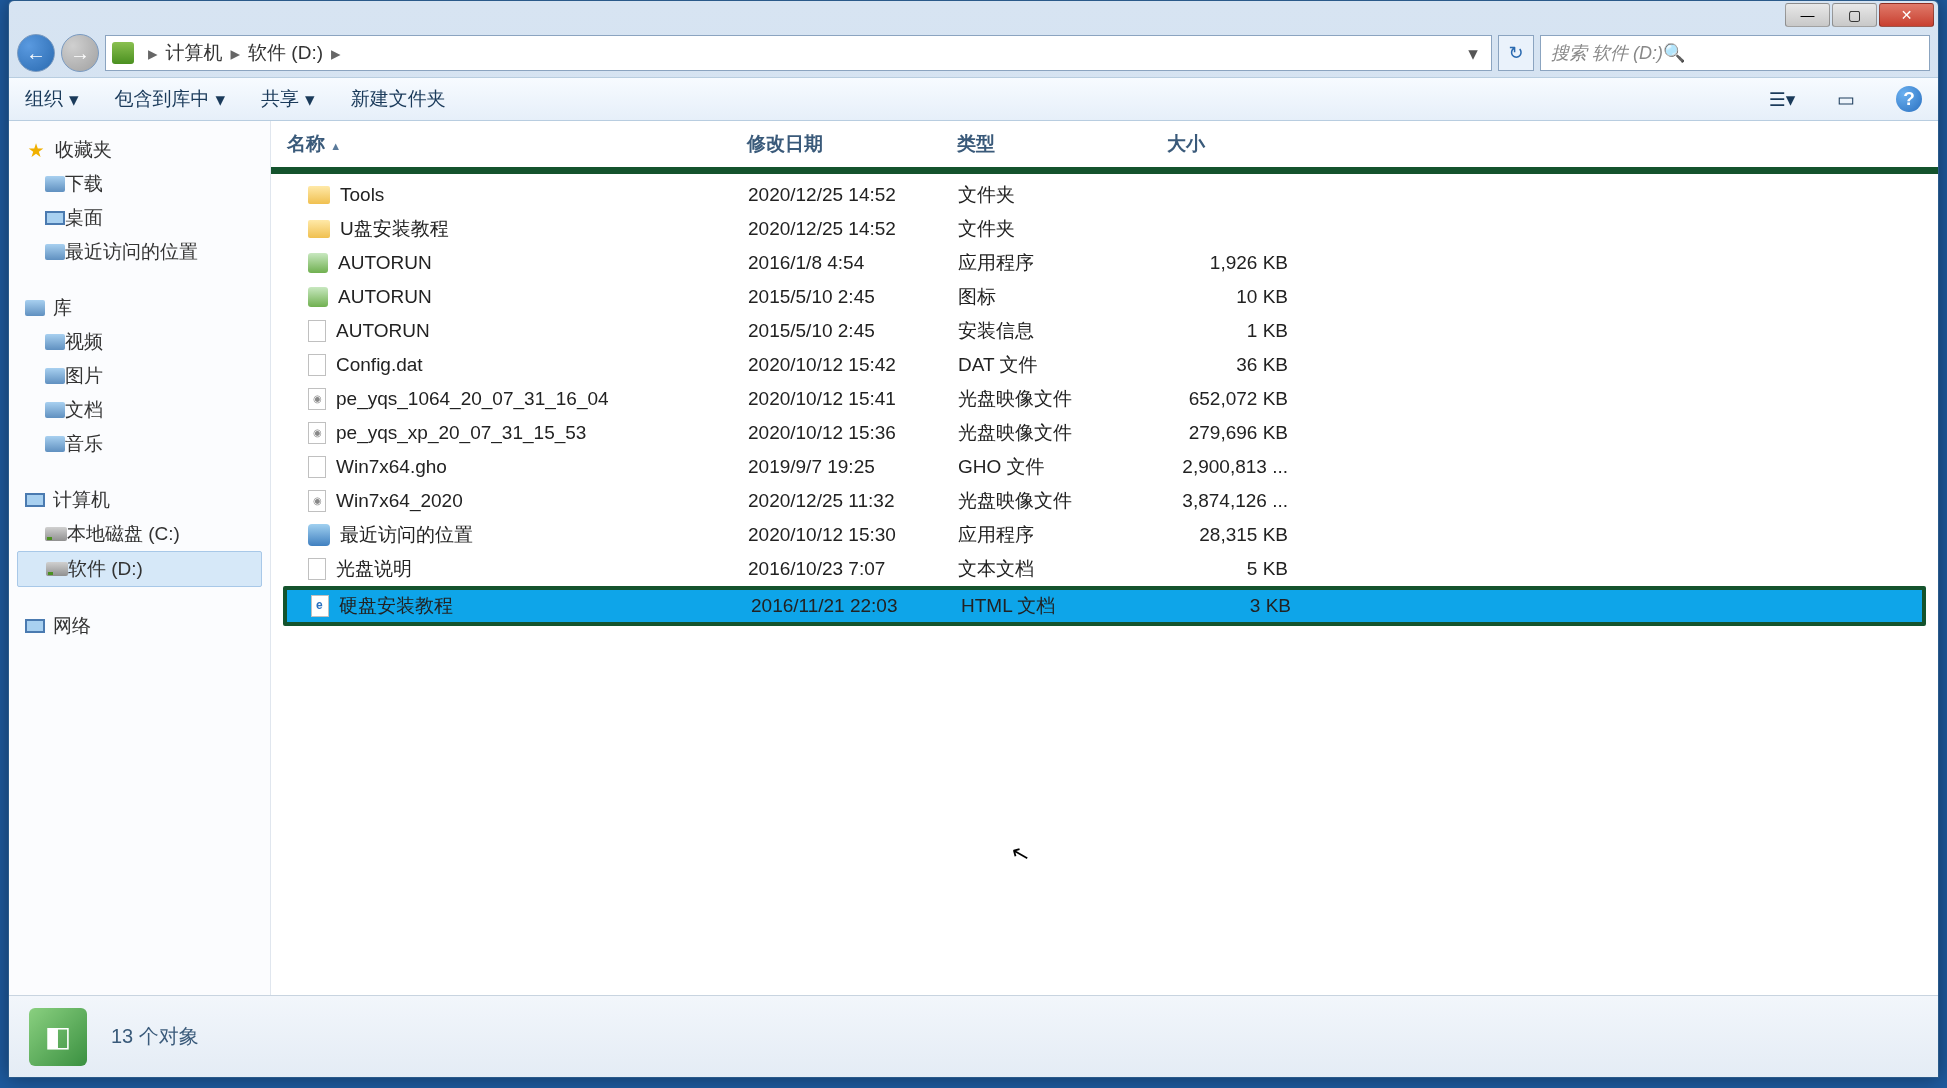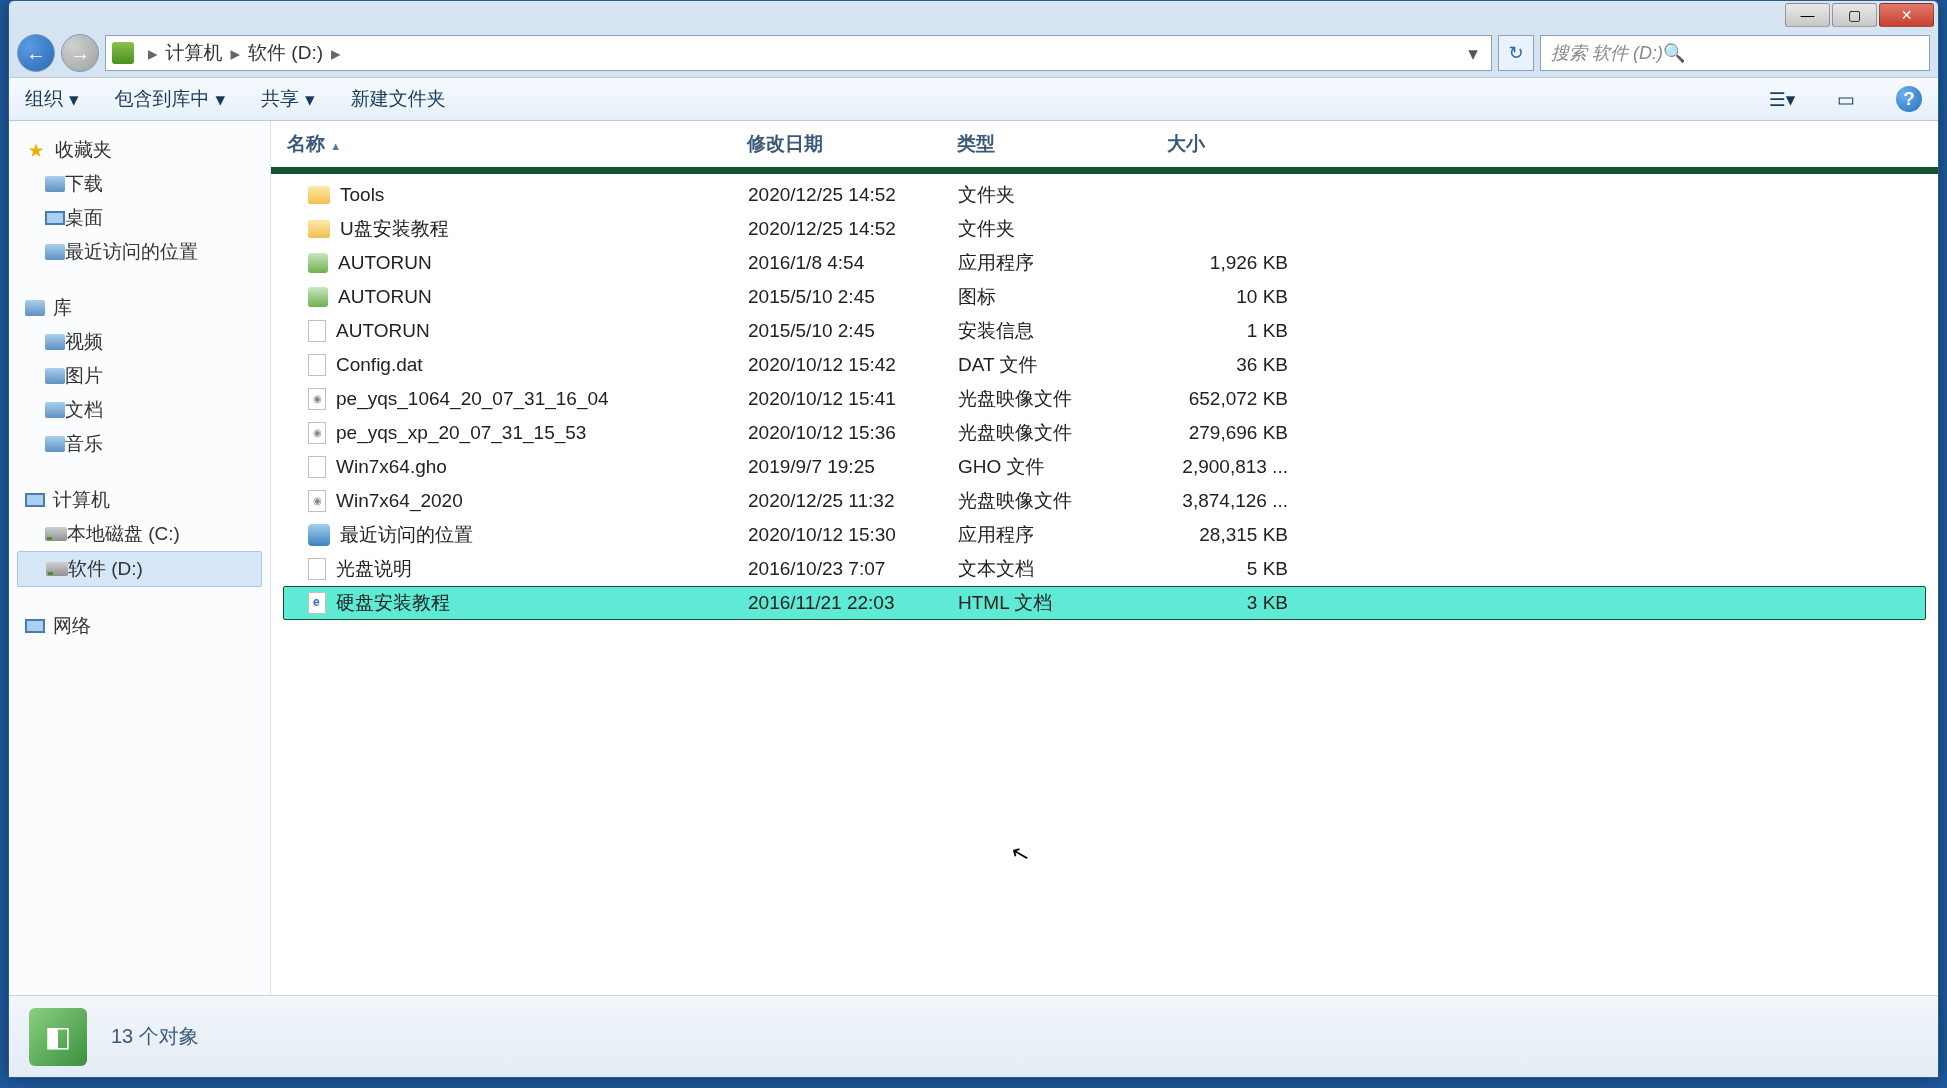--- a/index.html
+++ b/index.html
@@ -98,21 +98,21 @@
   display: grid; grid-template-columns: 460px 210px 210px 130px;
   padding: 8px 12px; border-bottom: 7px solid #14532d; color: #3a5a7a; font-weight: bold;
 }
 .cols .colh { padding: 2px 4px; }
 .cols .sortind { font-size: 11px; color: #5a7a9a; text-align:center; }
 .rows { padding: 4px 12px; }
 .row {
   display: grid; grid-template-columns: 460px 210px 210px 130px;
   padding: 3px 4px; align-items: center; border: 1px solid transparent;
 }
-.row.sel { background: #5eead4; border: 1px solid #14532d; border-radius: 2px; }
+.row.sel { background: #0ea5e9; border: 4px solid #14532d; border-radius: 2px; }
 .cell-name { display: flex; align-items: center; gap: 10px; margin-left: 20px; }
 .cell-size { text-align: right; padding-right: 10px; }
 .fic { width: 22px; height: 22px; display: inline-flex; align-items:center; justify-content:center; font-size:16px; }
 .fic.folder { background: linear-gradient(#ffe9a8,#f0c050); border-radius:2px; width:22px; height:18px; }
 .fic.exe { background: linear-gradient(#c8e8c0,#70b050); border-radius:3px; width:20px; height:20px; }
 .fic.ico { background: linear-gradient(#c8e8c0,#70b050); border-radius:3px; width:20px; height:20px; }
 .fic.inf { background:#fff; border:1px solid #c0c0c0; width:18px; height:22px; }
 .fic.dat { background:#fff; border:1px solid #c0c0c0; width:18px; height:22px; }
 .fic.iso { background:#fff; border:1px solid #c0c0c0; width:18px; height:22px; position:relative; }
 .fic.iso::after { content:"◉"; position:absolute; font-size:10px; color:#888; left:4px; top:4px; }

